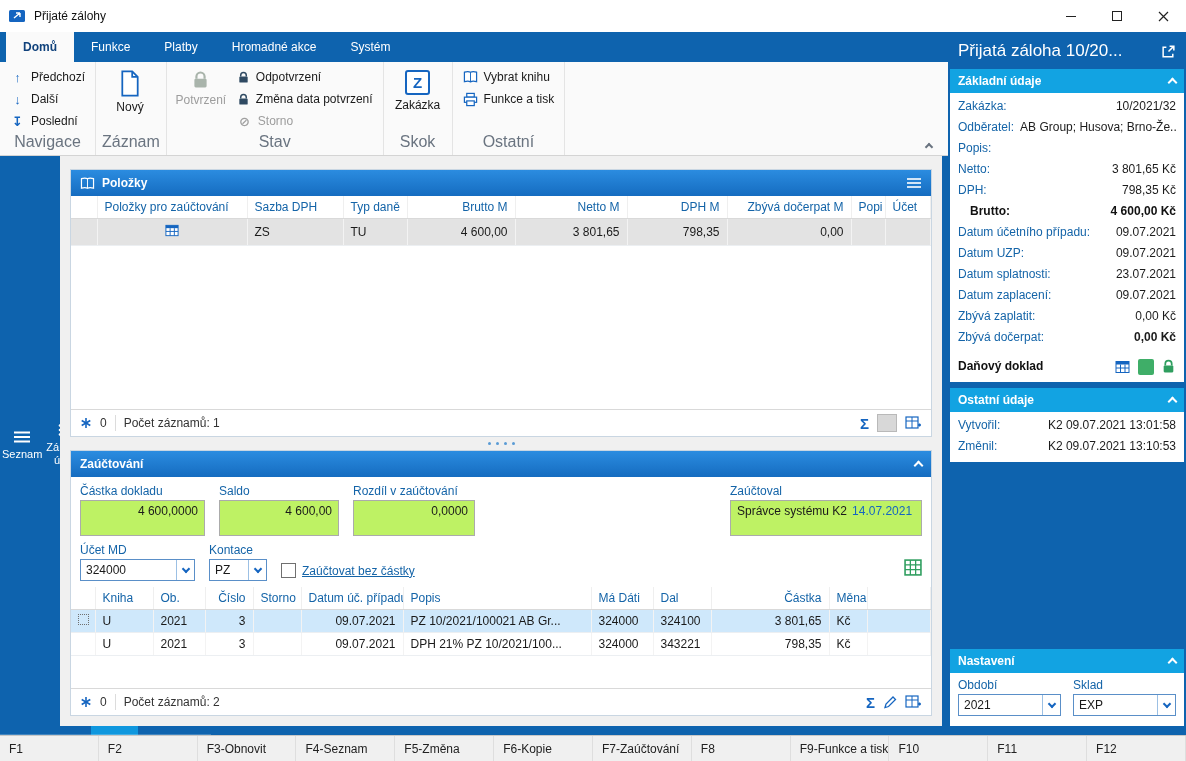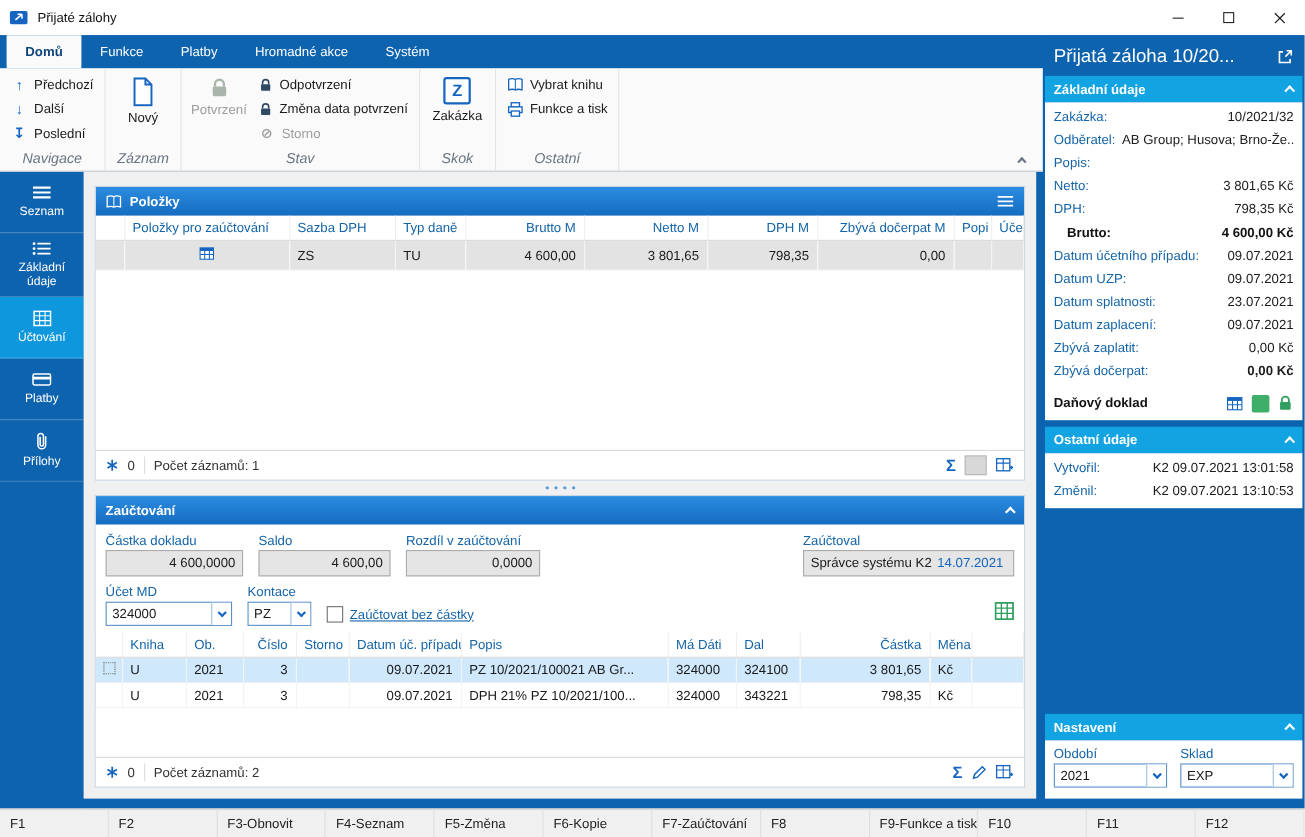--- a/index.html
+++ b/index.html
@@ -26,37 +26,37 @@
 
   
   .ribbon-tabs { height:30px; background:#0e63ae; display:flex; padding-left:6px; flex:0 0 auto; }
   .rtab { color:#fff; padding:0 17px; display:flex; align-items:center; cursor:default; }
   .rtab.active { background:#fafafa; color:#10427c; font-weight:bold; }
 
   
   .ribbon { height:94px; background:#fafafa; border-bottom:1px solid #d4d4d4; display:flex; position:relative; flex:0 0 auto; }
   .rgroup { display:flex; flex-direction:column; border-right:1px solid #e4e4e4; }
   .rgroup-items { flex:1; display:flex; align-items:flex-start; padding:3px 4px 0; }
-  .rgroup-label { text-align:center; font-size:13px; color:#6a7480; padding:1px 6px 4px;font-style:italic; }
+  .rgroup-label { text-align:center; font-size:16px; color:#6a7480; padding:1px 6px 4px; }
   .rcol { display:flex; flex-direction:column; padding-top:1px; }
   .rsmall { height:22px; display:flex; align-items:center; gap:6px; padding:0 6px; white-space:nowrap; }
   .rsmall.disabled { color:#9d9d9d; }
   .rbig { width:60px; display:flex; flex-direction:column; align-items:center; gap:3px; padding-top:5px; text-align:center; }
   .rbig.disabled { color:#9d9d9d; }
   .gi { color:#1565c0; font-weight:bold; width:15px; text-align:center; display:inline-block; font-size:13px; }
   .gi.gray { color:#a0a0a0; }
   .zbox { width:25px; height:25px; border:2px solid #1565c0; border-radius:3px; color:#1565c0;
           font-weight:bold; font-size:15px; display:flex; align-items:center; justify-content:center; background:#fff; }
   .ribbon-collapse { position:absolute; right:14px; bottom:8px; width:8px; height:8px; }
   .chev-up-gray { width:6px; height:6px; border-top:2px solid #6a7480; border-right:2px solid #6a7480;
                   transform:rotate(-45deg); display:inline-block; }
 
   
   .content { flex:1; display:flex; min-height:0; background:#0e63ae; }
-  .sidebar { width:76px; background:#0e63ae; display:flex; flex-direction:column; flex:0 0 auto; }
+  .sidebar { width:60px; background:#0e63ae; display:flex; flex:0 0 auto; }
   .side-item { min-height:56px; color:#fff; display:flex; flex-direction:column; align-items:center;
                justify-content:center; gap:4px; font-size:11px; text-align:center; padding:7px 2px;
                border-bottom:1px solid rgba(255,255,255,.22); line-height:1.15; }
   .side-item.active { background:#0f97de; }
 
   .main { flex:1; background:#f0f0f0; margin:0 6px 9px 0; padding:13px 10px 10px; display:flex;
           flex-direction:column; min-width:0; }
 
   .panel { background:#fff; border:1px solid #c9d6e2; display:flex; flex-direction:column; overflow:hidden; }
   .panel-header { height:26px; background:linear-gradient(#2b8ce0,#156cc0); color:#fff; display:flex;
@@ -85,21 +85,21 @@
   .graybox { width:20px; height:18px; background:#d8d8d8; border:1px solid #b9b9b9; display:inline-block; }
 
   .splitter { height:13px; display:flex; align-items:center; justify-content:center; gap:5px; }
   .dot { width:3px; height:3px; border-radius:50%; background:#5a9bd5; }
 
   
   .fields { padding:7px 9px 6px; background:#fff; flex:0 0 auto; }
   .frow { display:flex; gap:14px; align-items:flex-end; margin-bottom:7px; }
   .fgroup { display:flex; flex-direction:column; gap:2px; }
   .flabel { color:#1464a8; }
-  .finput { border:1px solid #ababab; background:#e5e5e5; height:24px; padding:3px 6px; }
+  .finput { border:1px solid #ababab; background:#bef264; height:36px; padding:3px 6px; }
   .finput.num { text-align:right; }
   .mla { margin-left:auto; }
   .date-blue { color:#1565c0; }
   .combo { display:flex; border:1px solid #5a8fc8; height:22px; background:#fff; }
   .combo .val { flex:1; padding:3px 5px; overflow:hidden; }
   .combo .cbtn { width:18px; border-left:1px solid #9cc0e4; display:flex; align-items:center; justify-content:center; background:#fff; }
   .chev-dn-blue { width:6px; height:6px; border-right:2px solid #1565c0; border-bottom:2px solid #1565c0;
                   transform:rotate(45deg); display:inline-block; margin-top:-3px; }
   .chkrow { display:flex; align-items:center; gap:6px; padding-bottom:3px; }
   .checkbox { width:15px; height:15px; border:1px solid #707070; background:#fff; display:inline-block; }

